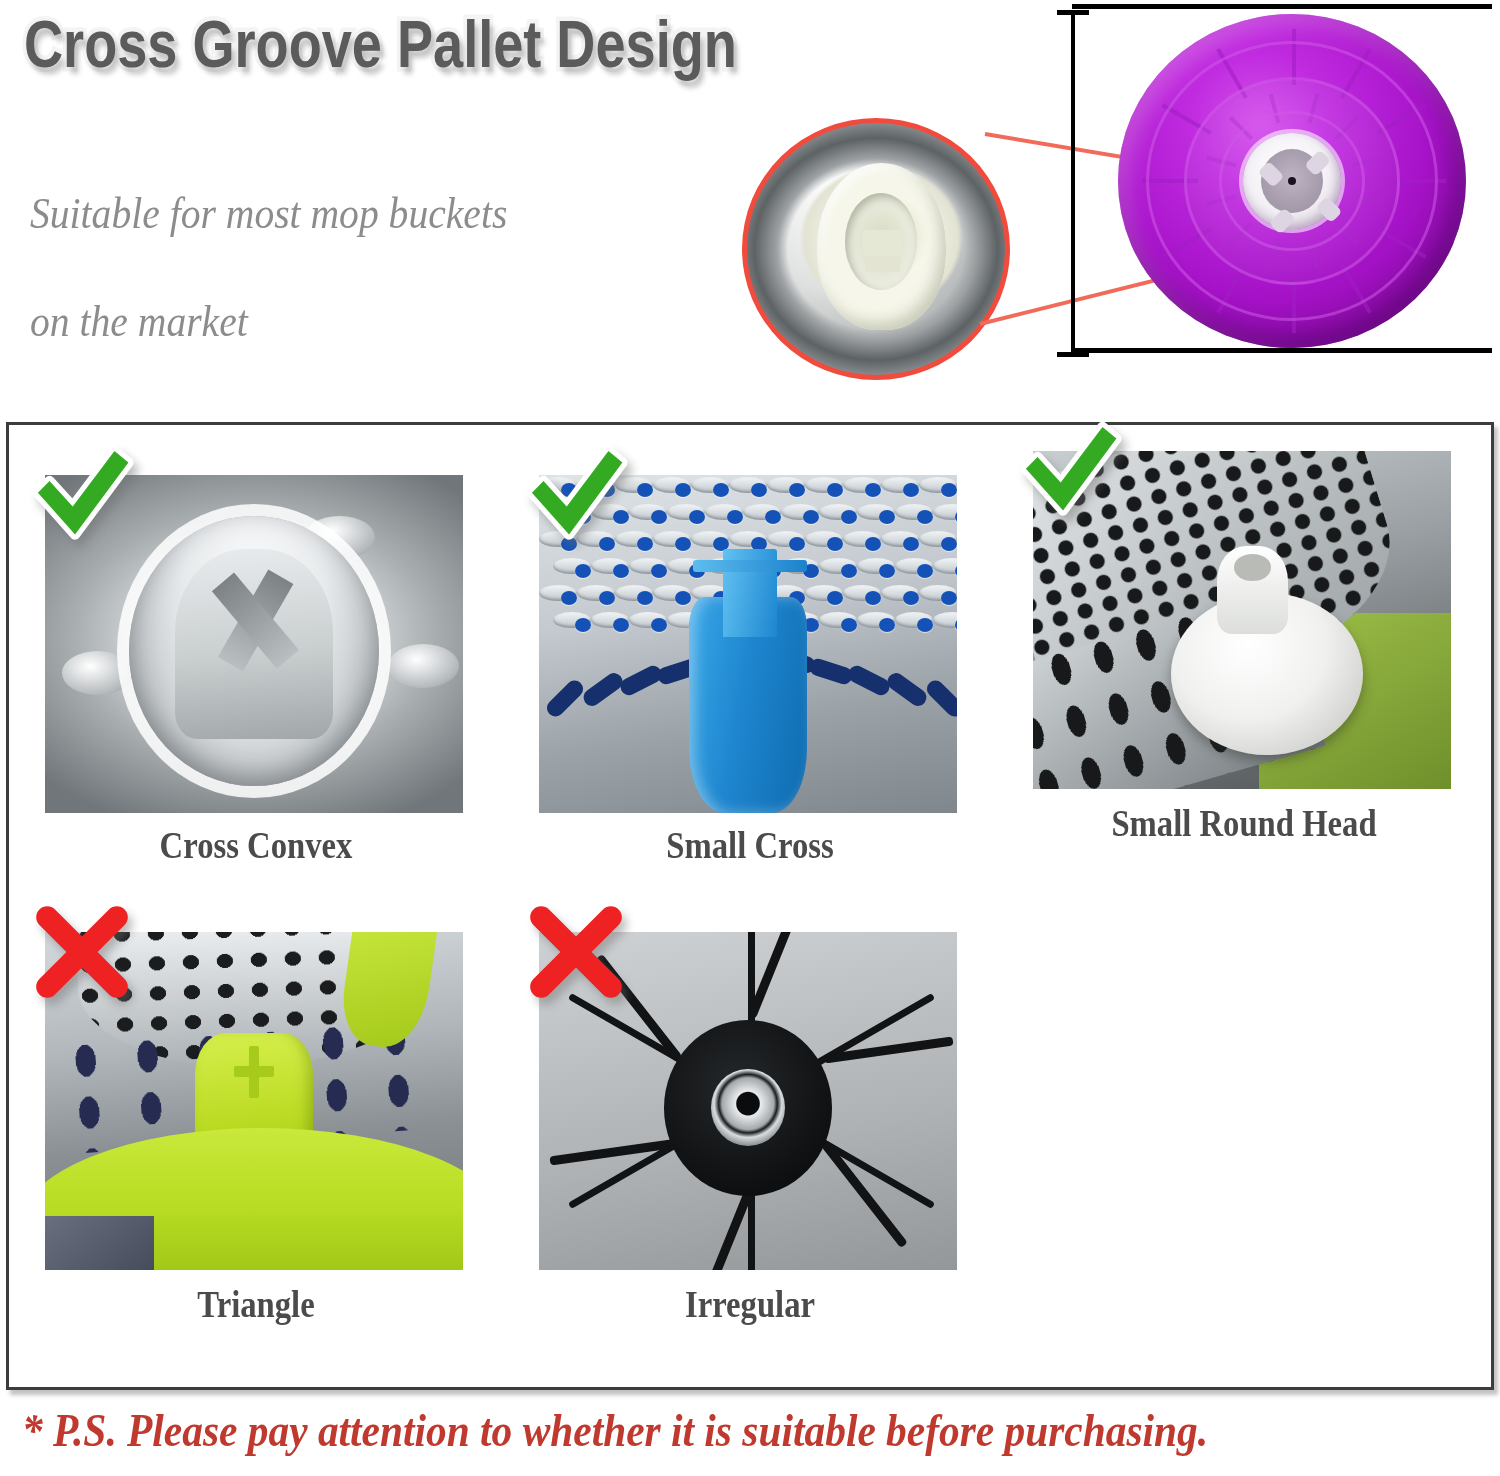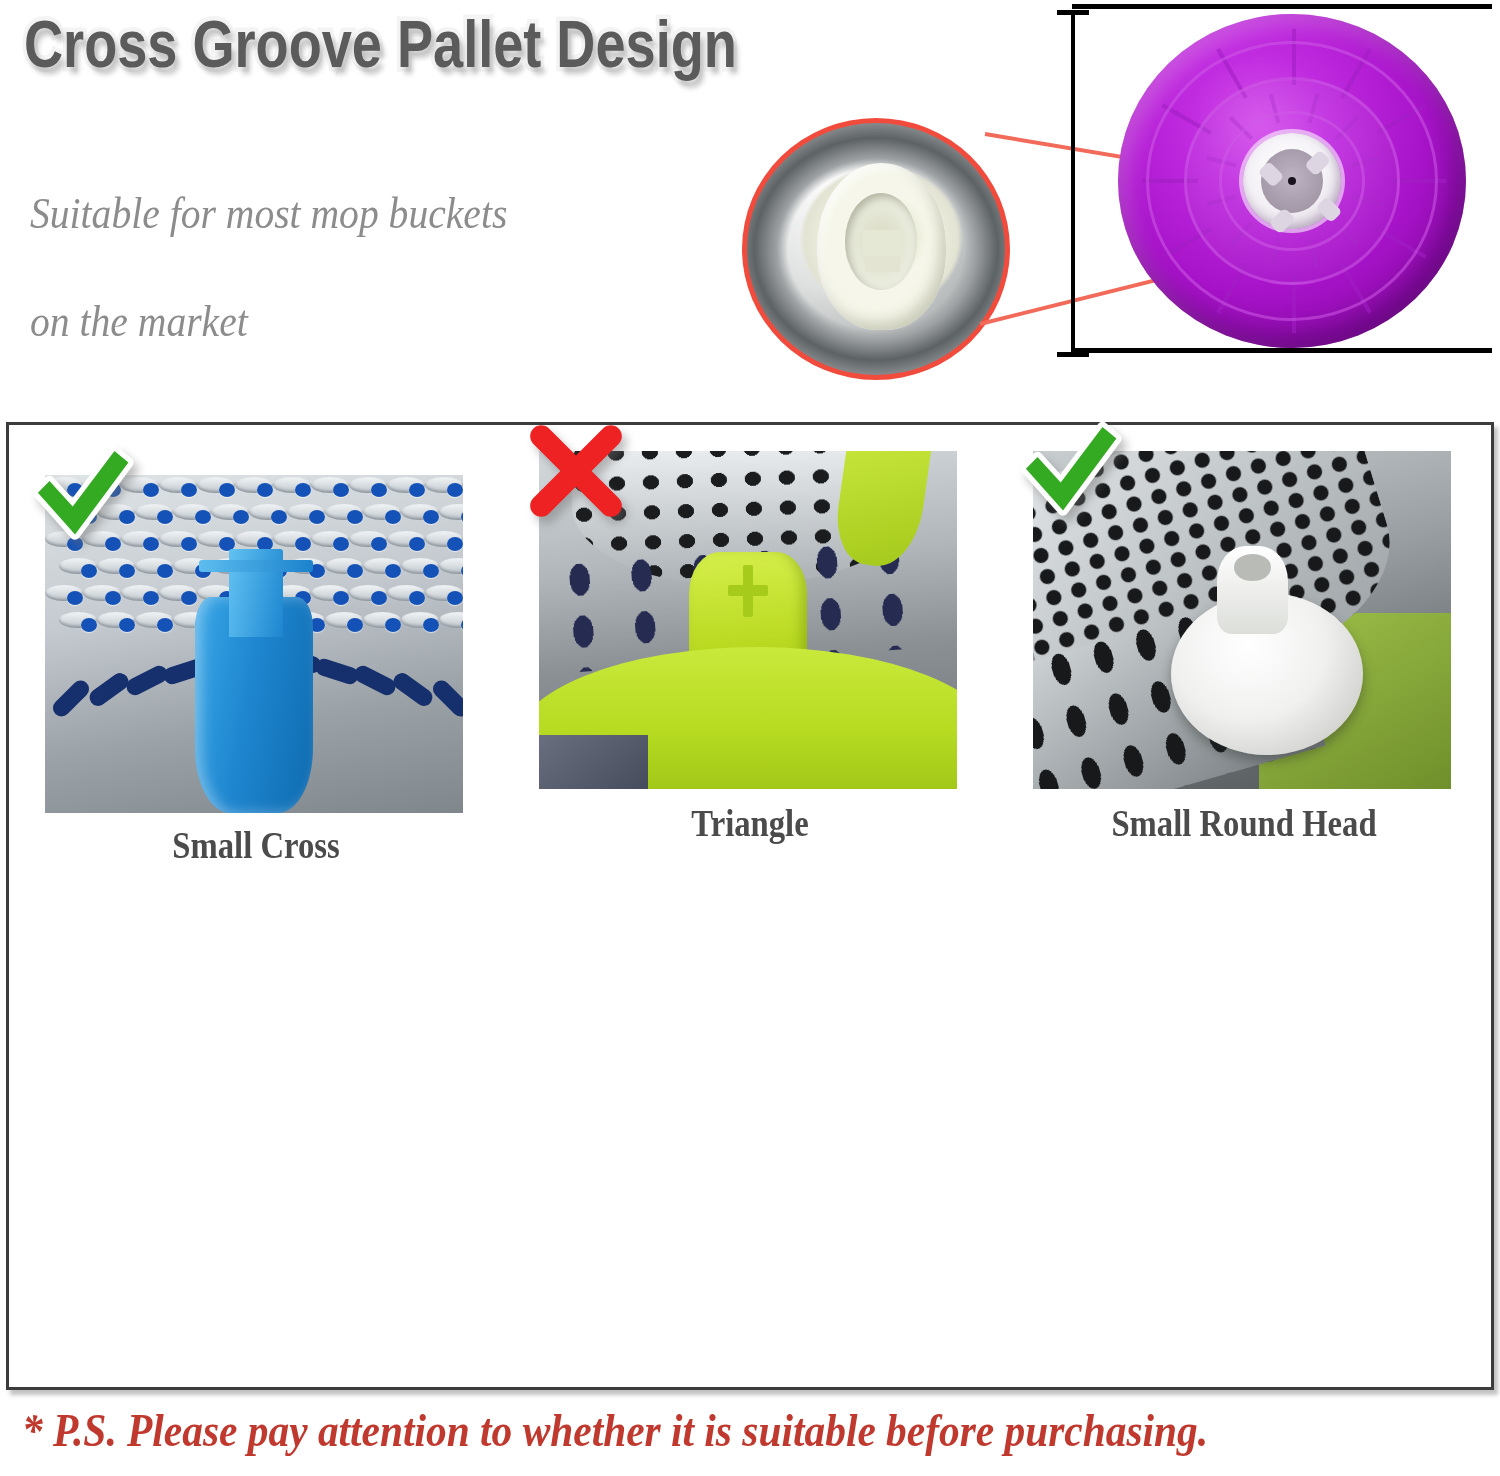--- a/index.html
+++ b/index.html
@@ -468,20 +468,38 @@
         <div class="hub-lobe" style="transform: rotate(135deg) translate(-50%, -150%);"></div>
         <div class="hub-lobe" style="transform: rotate(225deg) translate(-50%, -150%);"></div>
         <div class="hub-lobe" style="transform: rotate(315deg) translate(-50%, -150%);"></div>
       </div>
   </div>
 
   <div class="box">
     <div class="grid">
 
 
+      <div class="cell">
+        <div class="photo-wrap">
+          <div class="photo p-convex">
+            <div class="dimple" style="left:62%;top:12%"></div>
+            <div class="dimple" style="left:4%;top:52%"></div>
+            <div class="dimple" style="left:82%;top:50%"></div>
+            <div class="bowl"></div>
+            <div class="cone"></div>
+            <div class="xgroove"></div>
+            <div class="xgroove2"></div>
+          </div>
+          <svg class="mark" viewBox="0 0 100 100">
+            <path d="M12 48 L22 38 L42 60 L78 12 L90 22 L44 84 Z" fill="#33aa22" stroke="#ffffff" stroke-width="9" stroke-linejoin="round"></path>
+            <path d="M12 48 L22 38 L42 60 L78 12 L90 22 L44 84 Z" fill="#33aa22"></path>
+          </svg>
+        </div>
+        <div class="caption">Cross Convex</div>
+      </div>
 
       <div class="cell">
         <div class="photo-wrap">
           <div class="photo p-cross">
             <div class="dots" id="cross-dots">
                 <div class="ovl" style="left: 0px; top: 2px;"></div>
                 <div class="bdot" style="left: 22px; top: 8px;"></div>
                 <div class="ovl" style="left: 38px; top: 2px;"></div>
                 <div class="bdot" style="left: 60px; top: 8px;"></div>
                 <div class="ovl" style="left: 76px; top: 2px;"></div>
@@ -632,20 +650,37 @@
           <svg class="mark" viewBox="0 0 100 100">
             <path d="M12 48 L22 38 L42 60 L78 12 L90 22 L44 84 Z" fill="#33aa22" stroke="#ffffff" stroke-width="9" stroke-linejoin="round"></path>
             <path d="M12 48 L22 38 L42 60 L78 12 L90 22 L44 84 Z" fill="#33aa22"></path>
           </svg>
         </div>
         <div class="caption">Small Cross</div>
       </div>
 
       <div class="cell cell-r2">
         <div class="photo-wrap">
+          <div class="photo p-sround">
+            <div class="greenbg"></div>
+            <div class="mesh"></div>
+            <div class="lowslots"></div>
+            <div class="cap"></div>
+            <div class="nip"></div>
+          </div>
+          <svg class="mark" viewBox="0 0 100 100">
+            <path d="M12 48 L22 38 L42 60 L78 12 L90 22 L44 84 Z" fill="#33aa22" stroke="#ffffff" stroke-width="9" stroke-linejoin="round"></path>
+            <path d="M12 48 L22 38 L42 60 L78 12 L90 22 L44 84 Z" fill="#33aa22"></path>
+          </svg>
+        </div>
+        <div class="caption">Small Round Head</div>
+      </div>
+
+      <div class="cell cell-r2">
+        <div class="photo-wrap">
           <div class="photo p-tri">
             <div class="perf"></div>
             <div class="darkslots"></div>
             <div class="limearm"></div>
             <div class="knob">
               <div class="knob-slot"></div>
             </div>
             <div class="limeband"></div>
             <div class="graybot"></div>
           </div>
@@ -658,34 +693,43 @@
               <line x1="20" y1="20" x2="80" y2="80"></line>
               <line x1="80" y1="20" x2="20" y2="80"></line>
             </g>
           </svg>
         </div>
         <div class="caption">Triangle</div>
       </div>
 
       <div class="cell cell-r2">
         <div class="photo-wrap">
-          <div class="photo p-sround">
-            <div class="greenbg"></div>
-            <div class="mesh"></div>
-            <div class="lowslots"></div>
-            <div class="cap"></div>
-            <div class="nip"></div>
+          <div class="photo p-irr">
+            <div id="irr-vanes">
+                <div class="vane" style="transform: rotate(0deg);"></div>
+                <div class="vane" style="transform: rotate(60deg);"></div>
+                <div class="vane" style="transform: rotate(120deg);"></div>
+                <div class="vane" style="transform: rotate(180deg);"></div>
+                <div class="vane" style="transform: rotate(240deg);"></div>
+                <div class="vane" style="transform: rotate(300deg);"></div>
+              </div>
+            <div class="hub2"></div>
           </div>
           <svg class="mark" viewBox="0 0 100 100">
-            <path d="M12 48 L22 38 L42 60 L78 12 L90 22 L44 84 Z" fill="#33aa22" stroke="#ffffff" stroke-width="9" stroke-linejoin="round"></path>
-            <path d="M12 48 L22 38 L42 60 L78 12 L90 22 L44 84 Z" fill="#33aa22"></path>
+            <g stroke="#ffffff" stroke-width="10" stroke-linecap="round">
+              <line x1="20" y1="20" x2="80" y2="80"></line>
+              <line x1="80" y1="20" x2="20" y2="80"></line>
+            </g>
+            <g stroke="#ee2222" stroke-width="19" stroke-linecap="round">
+              <line x1="20" y1="20" x2="80" y2="80"></line>
+              <line x1="80" y1="20" x2="20" y2="80"></line>
+            </g>
           </svg>
         </div>
-        <div class="caption">Small Round Head</div>
+        <div class="caption">Irregular</div>
       </div>
-
 
     </div>
   </div>
 
   <div class="footer">* P.S. Please pay attention to whether it is suitable before purchasing.</div>
 
 </div>
 
 </body></html>

